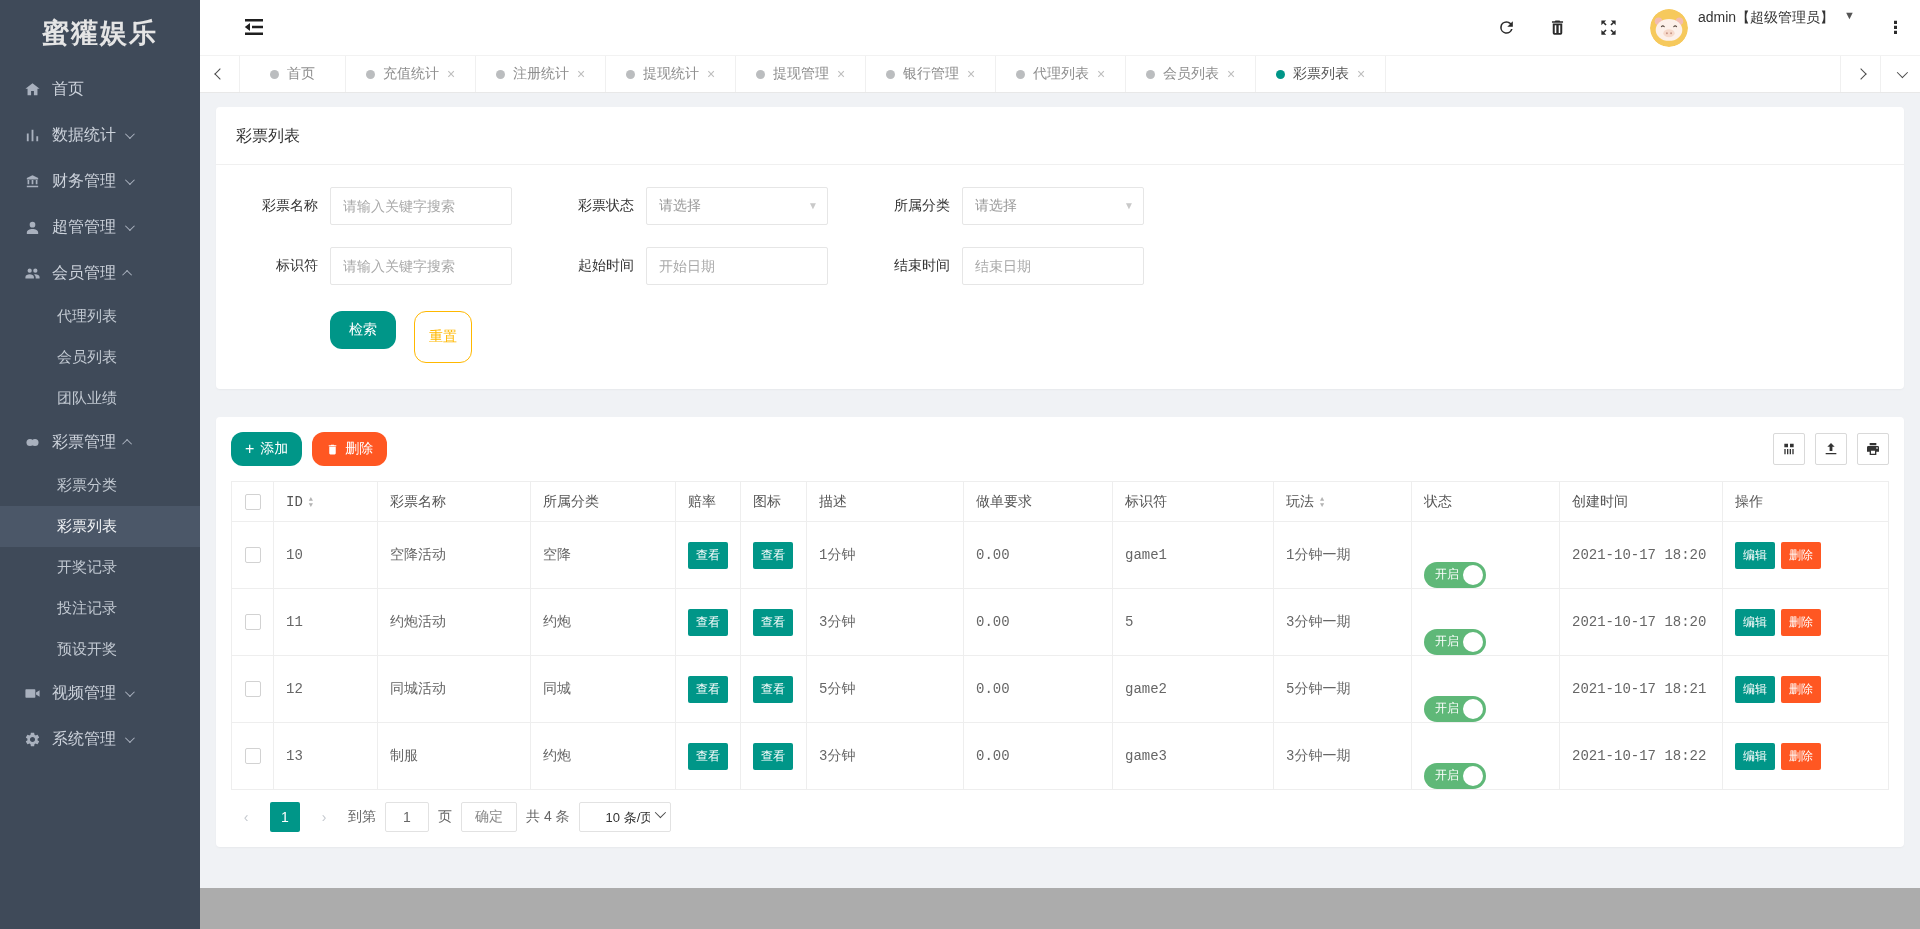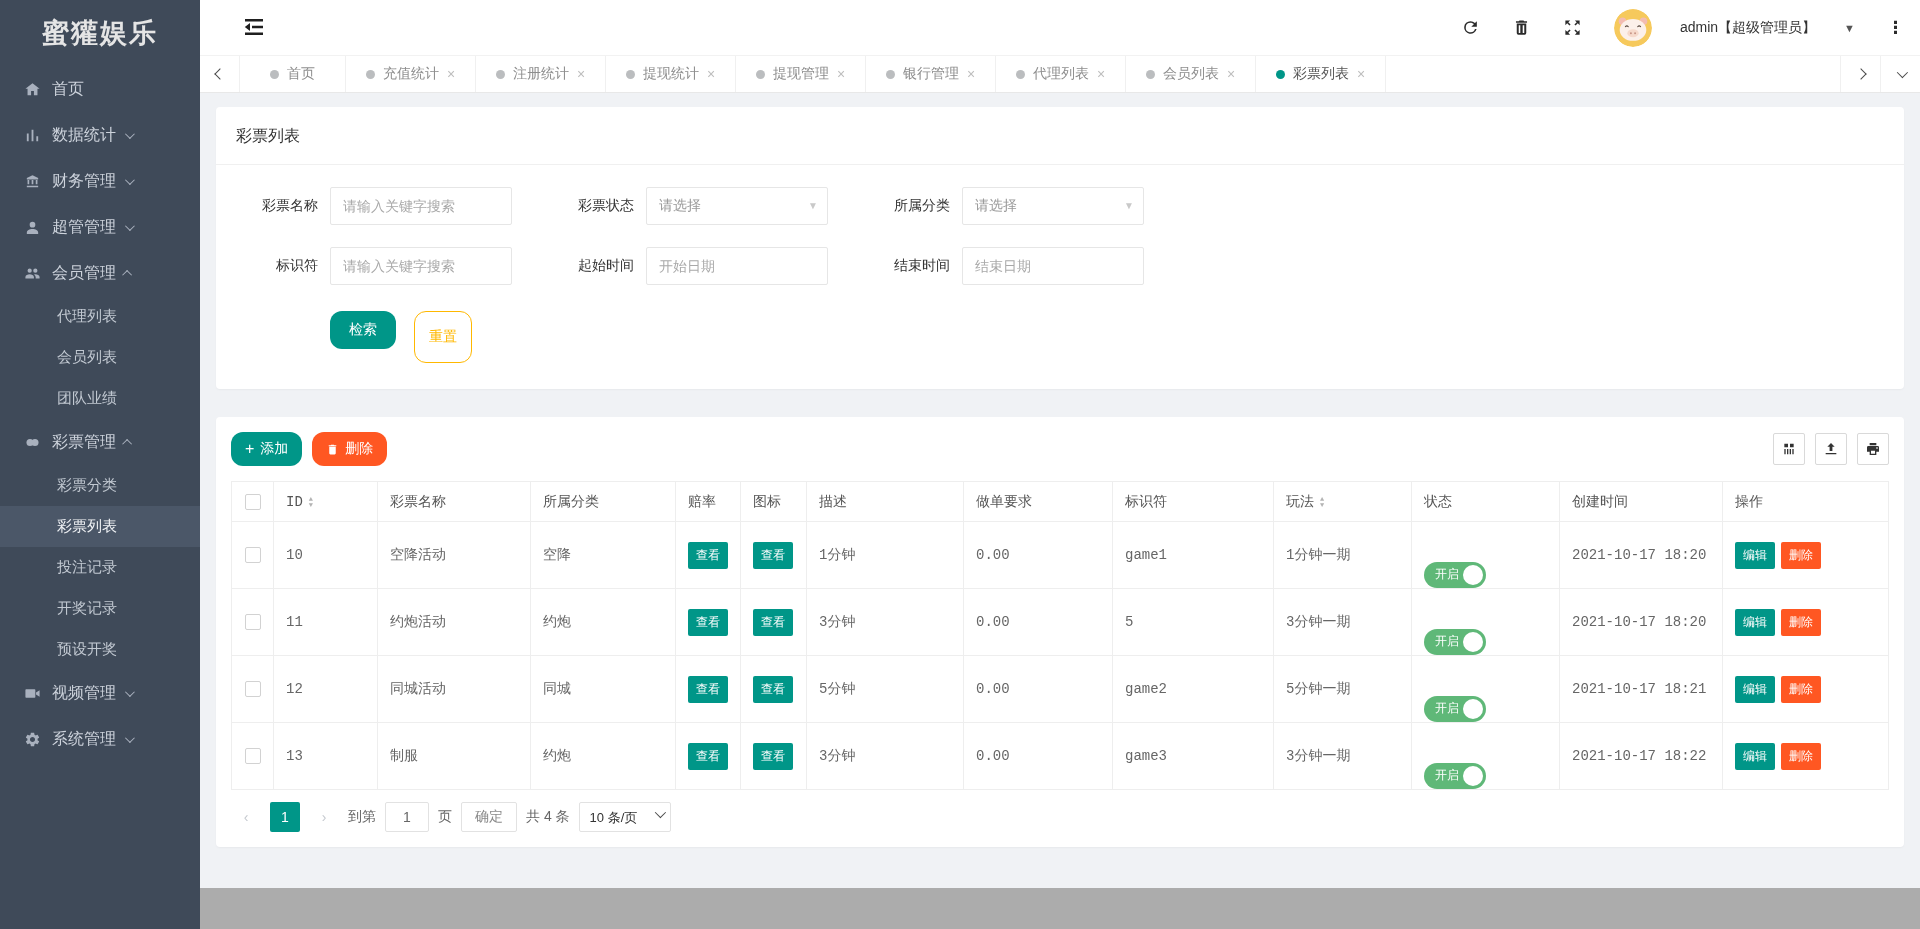--- a/index.html
+++ b/index.html
@@ -24,21 +24,21 @@
 
   
   .main { flex:1; display:flex; flex-direction:column; min-width:0; }
 
   .topbar { height:55px; background:#fff; display:flex; align-items:center;
     padding:0 16px 0 42px; }
   .collapse-btn { width:26px; height:26px; cursor:pointer; }
   .collapse-btn svg { width:24px; height:24px; fill:#1f1f1f; }
   .topbar-right { margin-left:auto; display:flex; align-items:center; gap:32px; }
   .tb-icon { width:19px; height:19px; fill:#2b2b2b; cursor:pointer; }
-  .userbox { display:flex; align-items:center; gap:28px; cursor:pointer; }
+  .userbox { display:flex; align-items:flex-start; gap:10px; cursor:pointer; }
   .avatar { width:38px; height:38px; border-radius:50%; overflow:hidden; }
   .username { font-size:14px; color:#333; }
   .caret { font-size:11px; color:#555; }
   .more-dots { font-size:17px; color:#2b2b2b; font-weight:bold; cursor:pointer; }
 
   
   .tabbar { height:38px; background:#fff; border-top:1px solid #f2f2f2;
     border-bottom:1px solid #e8e8e8; display:flex; align-items:stretch; }
   .tab-nav { width:40px; display:flex; align-items:center; justify-content:center;
     border-right:1px solid #f0f0f0; cursor:pointer; }
@@ -113,21 +113,21 @@
   .page-arrow { width:30px; height:30px; display:flex; align-items:center; justify-content:center;
     color:#C5C9CF; cursor:pointer; }
   .page-num { width:30px; height:30px; display:flex; align-items:center; justify-content:center;
     background:#009688; color:#fff; border-radius:2px; cursor:pointer; }
   .goto-input { width:44px; height:30px; border:1px solid #e2e2e2; border-radius:2px;
     text-align:center; font-size:14px; color:#666; }
   .confirm-btn { height:30px; padding:0 13px; border:1px solid #e2e2e2; background:#fff;
     color:#8a8a8a; border-radius:2px; }
   .psel-wrap { position:relative; }
   .page-size { height:30px; width:92px; border:1px solid #e2e2e2; border-radius:2px; background:#fff;
-    font-size:13px; color:#333; padding:0 20px 0 10px; appearance:none; -webkit-appearance:none;
+    font-size:13px; color:#333; padding:0 20px 0 26px; appearance:none; -webkit-appearance:none;
     font-family:"Liberation Sans","DejaVu Sans",sans-serif; cursor:pointer; }
   .psel-caret { position:absolute; right:8px; top:8px; pointer-events:none; }
 
   .bottom-strip { height:41px; background:#ACACAC; }
 </style>
 </head>
 <body>
 
 <div class="app">
 
@@ -190,24 +190,24 @@
       <span>彩票管理</span>
       <span class="chev up"></span>
     </div>
     <div class="nav-child">
         <span>彩票分类</span>
       </div>
     <div class="nav-child active">
         <span>彩票列表</span>
       </div>
     <div class="nav-child">
+        <span>开奖记录</span>
+      </div>
+    <div class="nav-child">
         <span>投注记录</span>
-      </div>
-    <div class="nav-child">
-        <span>开奖记录</span>
       </div>
     <div class="nav-child">
         <span>预设开奖</span>
       </div>
 
     <div class="nav-item">
       <svg viewBox="0 0 24 24">
           <path d="M3 6h12a1 1 0 0 1 1 1v10a1 1 0 0 1-1 1H3a1 1 0 0 1-1-1V7a1 1 0 0 1 1-1zm14 4.5 5-3v9l-5-3z"></path>
         </svg>
       <span>视频管理</span>

